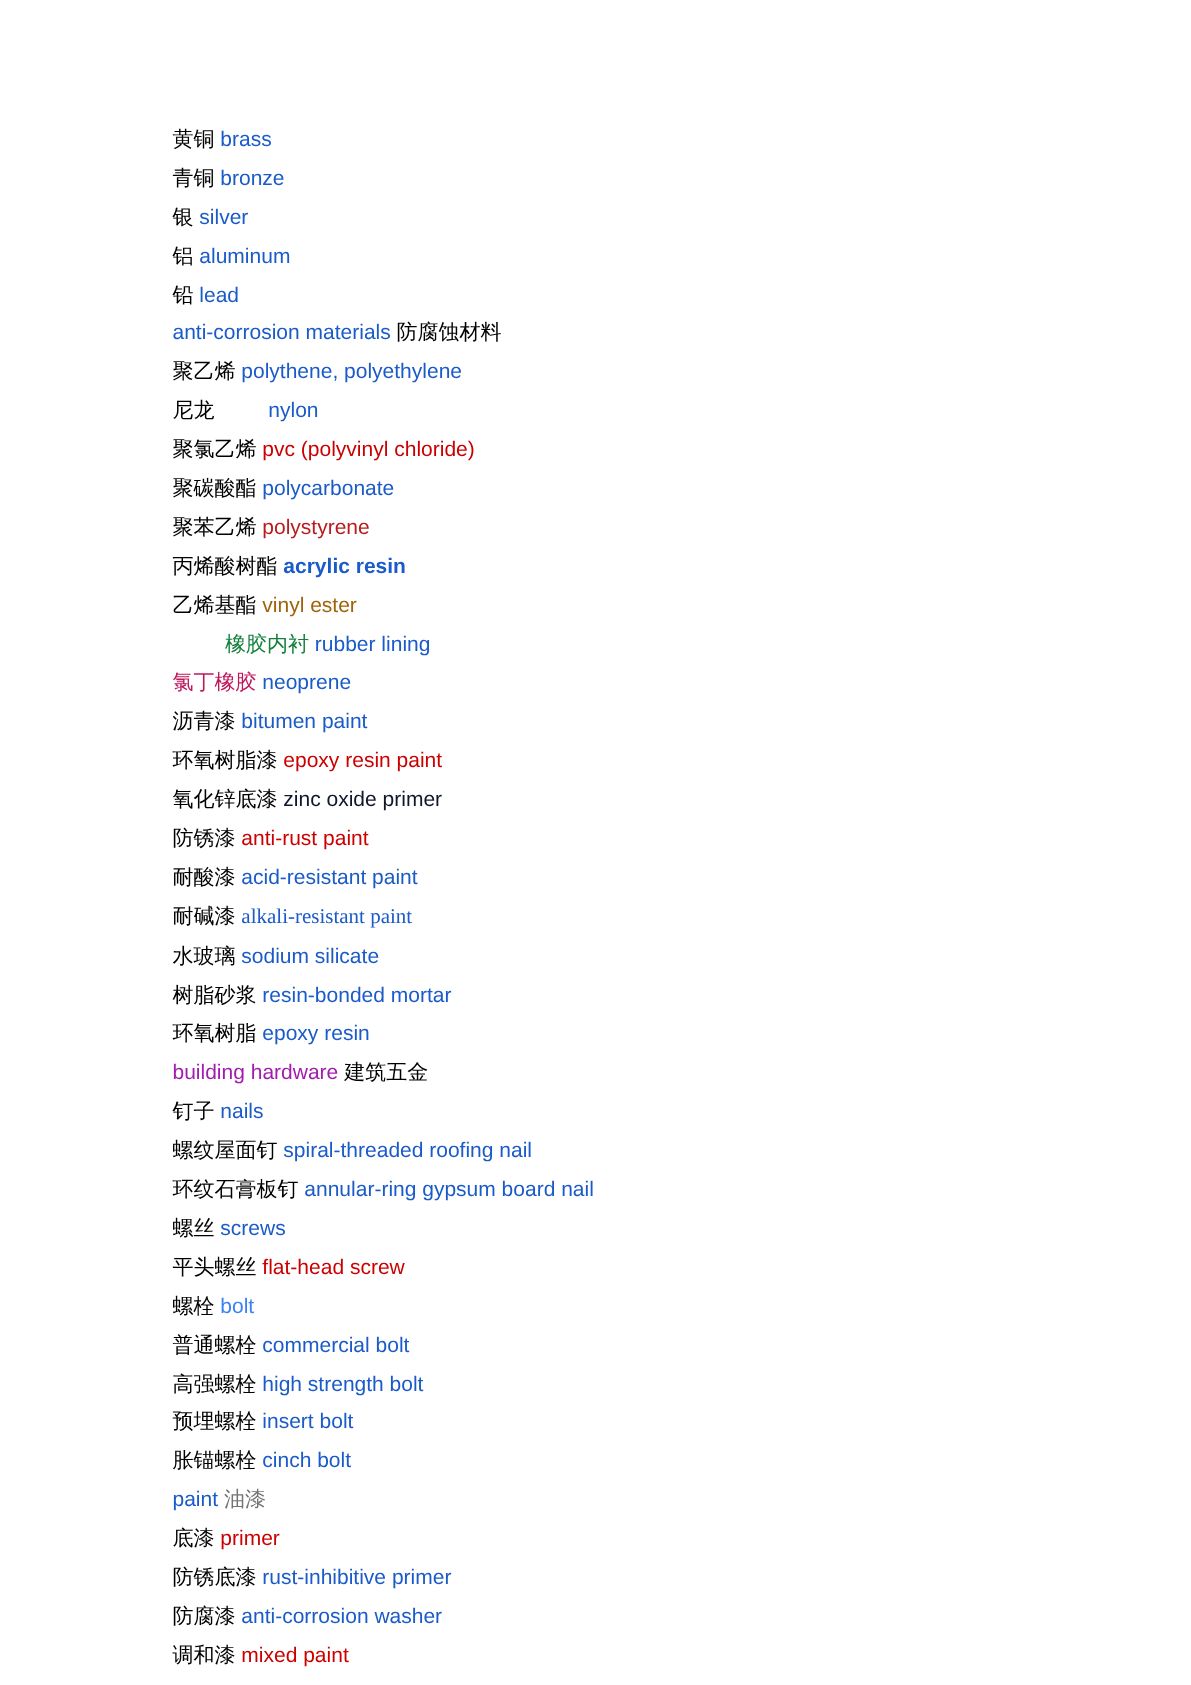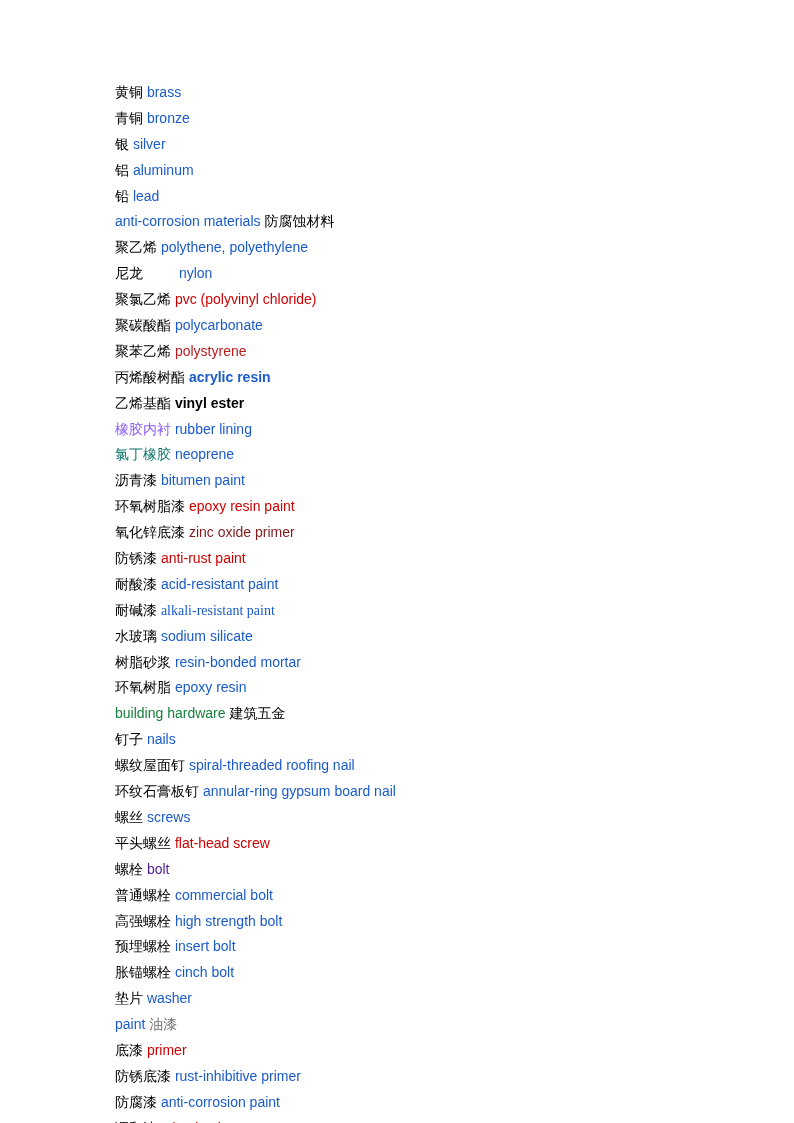--- a/index.html
+++ b/index.html
@@ -30,42 +30,41 @@
     <span class="line"><span style="color: rgb(0, 0, 0);">银</span>  <span style="color: rgb(26, 91, 201);">silver</span></span>
     <span class="line"><span style="color: rgb(0, 0, 0);">铝</span>  <span style="color: rgb(26, 91, 201);">aluminum</span></span>
     <span class="line"><span style="color: rgb(0, 0, 0);">铅</span>  <span style="color: rgb(26, 91, 201);">lead</span></span>
     <span class="line"><span style="color: rgb(26, 91, 201);">anti-corrosion materials</span>  <span style="color: rgb(0, 0, 0);">防腐蚀材料</span></span>
     <span class="line"><span style="color: rgb(0, 0, 0);">聚乙烯</span>  <span style="color: rgb(26, 91, 201);">polythene, polyethylene</span></span>
     <span class="line"><span style="color: rgb(0, 0, 0);">尼龙</span>  <span style="color: rgb(26, 91, 201); margin-left: 32px;">nylon</span></span>
     <span class="line"><span style="color: rgb(0, 0, 0);">聚氯乙烯</span>  <span style="color: rgb(204, 0, 0);">pvc (polyvinyl chloride)</span></span>
     <span class="line"><span style="color: rgb(0, 0, 0);">聚碳酸酯</span>  <span style="color: rgb(26, 91, 201);">polycarbonate</span></span>
     <span class="line"><span style="color: rgb(0, 0, 0);">聚苯乙烯</span>  <span style="color: #b91c1c;">polystyrene</span></span>
     <span class="line"><span style="color: rgb(0, 0, 0);">丙烯酸树酯</span>  <span style="color: rgb(26, 91, 201); font-weight: bold;">acrylic resin</span></span>
-    <span class="line"><span style="color: rgb(0, 0, 0);">乙烯基酯</span>  <span style="color: #000000; font-weight: bold;">vinyl ester</span></span>
-    <span class="line"><span style="color: #8b5cf6;">橡胶内衬</span>  <span style="color: rgb(26, 91, 201);">rubber lining</span></span>
-    <span class="line"><span style="color: #0f766e;">氯丁橡胶</span>  <span style="color: rgb(26, 91, 201);">neoprene</span></span>
+    <span class="line"><span style="color: rgb(0, 0, 0);">乙烯基酯</span>  <span style="color: #a16207;">vinyl ester</span></span>
+    <span class="line"><span style="color: #15803d; margin-left: 35px;">橡胶内衬</span>  <span style="color: rgb(26, 91, 201);">rubber lining</span></span>
+    <span class="line"><span style="color: #be185d;">氯丁橡胶</span>  <span style="color: rgb(26, 91, 201);">neoprene</span></span>
     <span class="line"><span style="color: rgb(0, 0, 0);">沥青漆</span>  <span style="color: rgb(26, 91, 201);">bitumen paint</span></span>
     <span class="line"><span style="color: rgb(0, 0, 0);">环氧树脂漆</span>  <span style="color: rgb(204, 0, 0);">epoxy resin paint</span></span>
-    <span class="line"><span style="color: rgb(0, 0, 0);">氧化锌底漆</span>  <span style="color: #7f1d1d;">zinc oxide primer</span></span>
+    <span class="line"><span style="color: rgb(0, 0, 0);">氧化锌底漆</span>  <span style="color: #0f172a;">zinc oxide primer</span></span>
     <span class="line"><span style="color: rgb(0, 0, 0);">防锈漆</span>  <span style="color: rgb(204, 0, 0);">anti-rust paint</span></span>
     <span class="line"><span style="color: rgb(0, 0, 0);">耐酸漆</span>  <span style="color: rgb(26, 91, 201);">acid-resistant paint</span></span>
     <span class="line"><span style="color: rgb(0, 0, 0);">耐碱漆</span>  <span style="color: rgb(26, 91, 201); font-family: Liberation Serif, serif;">alkali-resistant paint</span></span>
     <span class="line"><span style="color: rgb(0, 0, 0);">水玻璃</span>  <span style="color: rgb(26, 91, 201);">sodium silicate</span></span>
     <span class="line"><span style="color: rgb(0, 0, 0);">树脂砂浆</span>  <span style="color: rgb(26, 91, 201);">resin-bonded mortar</span></span>
     <span class="line"><span style="color: rgb(0, 0, 0);">环氧树脂</span>  <span style="color: rgb(26, 91, 201);">epoxy resin</span></span>
-    <span class="line"><span style="color: #15803d;">building hardware</span>  <span style="color: rgb(0, 0, 0);">建筑五金</span></span>
+    <span class="line"><span style="color: #a21caf;">building hardware</span>  <span style="color: rgb(0, 0, 0);">建筑五金</span></span>
     <span class="line"><span style="color: rgb(0, 0, 0);">钉子</span>  <span style="color: rgb(26, 91, 201);">nails</span></span>
     <span class="line"><span style="color: rgb(0, 0, 0);">螺纹屋面钉</span>  <span style="color: rgb(26, 91, 201);">spiral-threaded roofing nail</span></span>
     <span class="line"><span style="color: rgb(0, 0, 0);">环纹石膏板钉</span>  <span style="color: rgb(26, 91, 201);">annular-ring gypsum board nail</span></span>
     <span class="line"><span style="color: rgb(0, 0, 0);">螺丝</span>  <span style="color: rgb(26, 91, 201);">screws</span></span>
     <span class="line"><span style="color: rgb(0, 0, 0);">平头螺丝</span>  <span style="color: rgb(204, 0, 0);">flat-head screw</span></span>
-    <span class="line"><span style="color: rgb(0, 0, 0);">螺栓</span>  <span style="color: #4c1d95;">bolt</span></span>
+    <span class="line"><span style="color: rgb(0, 0, 0);">螺栓</span>  <span style="color: #3b82f6;">bolt</span></span>
     <span class="line"><span style="color: rgb(0, 0, 0);">普通螺栓</span>  <span style="color: rgb(26, 91, 201);">commercial bolt</span></span>
     <span class="line"><span style="color: rgb(0, 0, 0);">高强螺栓</span>  <span style="color: rgb(26, 91, 201);">high strength bolt</span></span>
     <span class="line"><span style="color: rgb(0, 0, 0);">预埋螺栓</span>  <span style="color: rgb(26, 91, 201);">insert bolt</span></span>
     <span class="line"><span style="color: rgb(0, 0, 0);">胀锚螺栓</span>  <span style="color: rgb(26, 91, 201);">cinch bolt</span></span>
-    <span class="line"><span style="color: rgb(0, 0, 0);">垫片</span>  <span style="color: rgb(26, 91, 201);">washer</span></span>
     <span class="line"><span style="color: rgb(26, 91, 201);">paint</span>  <span style="color: #737373;">油漆</span></span>
     <span class="line"><span style="color: rgb(0, 0, 0);">底漆</span>  <span style="color: rgb(204, 0, 0);">primer</span></span>
     <span class="line"><span style="color: rgb(0, 0, 0);">防锈底漆</span>  <span style="color: rgb(26, 91, 201);">rust-inhibitive primer</span></span>
-    <span class="line"><span style="color: rgb(0, 0, 0);">防腐漆</span>  <span style="color: rgb(26, 91, 201);">anti-corrosion paint</span></span>
+    <span class="line"><span style="color: rgb(0, 0, 0);">防腐漆</span>  <span style="color: rgb(26, 91, 201);">anti-corrosion washer</span></span>
     <span class="line"><span style="color: rgb(0, 0, 0);">调和漆</span>  <span style="color: rgb(204, 0, 0);">mixed paint</span></span>
   </div>
 
 </body></html>

